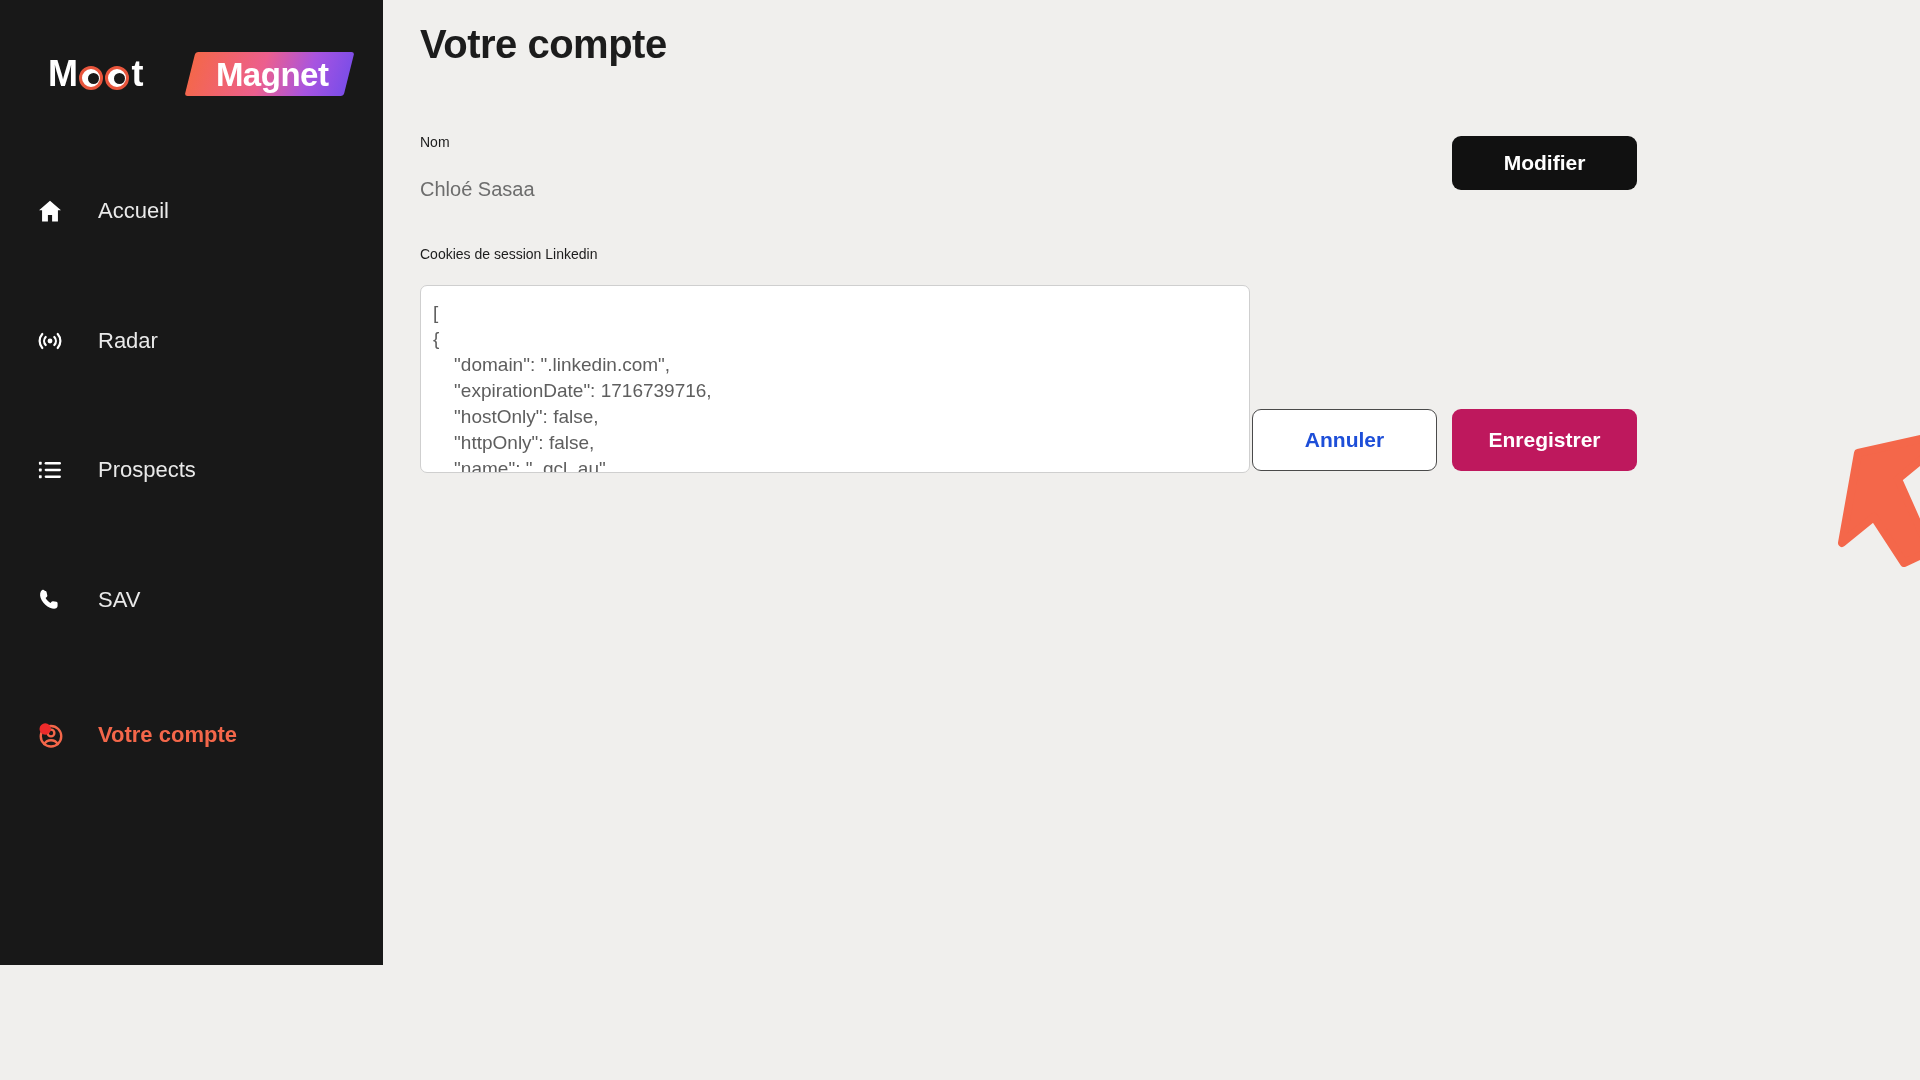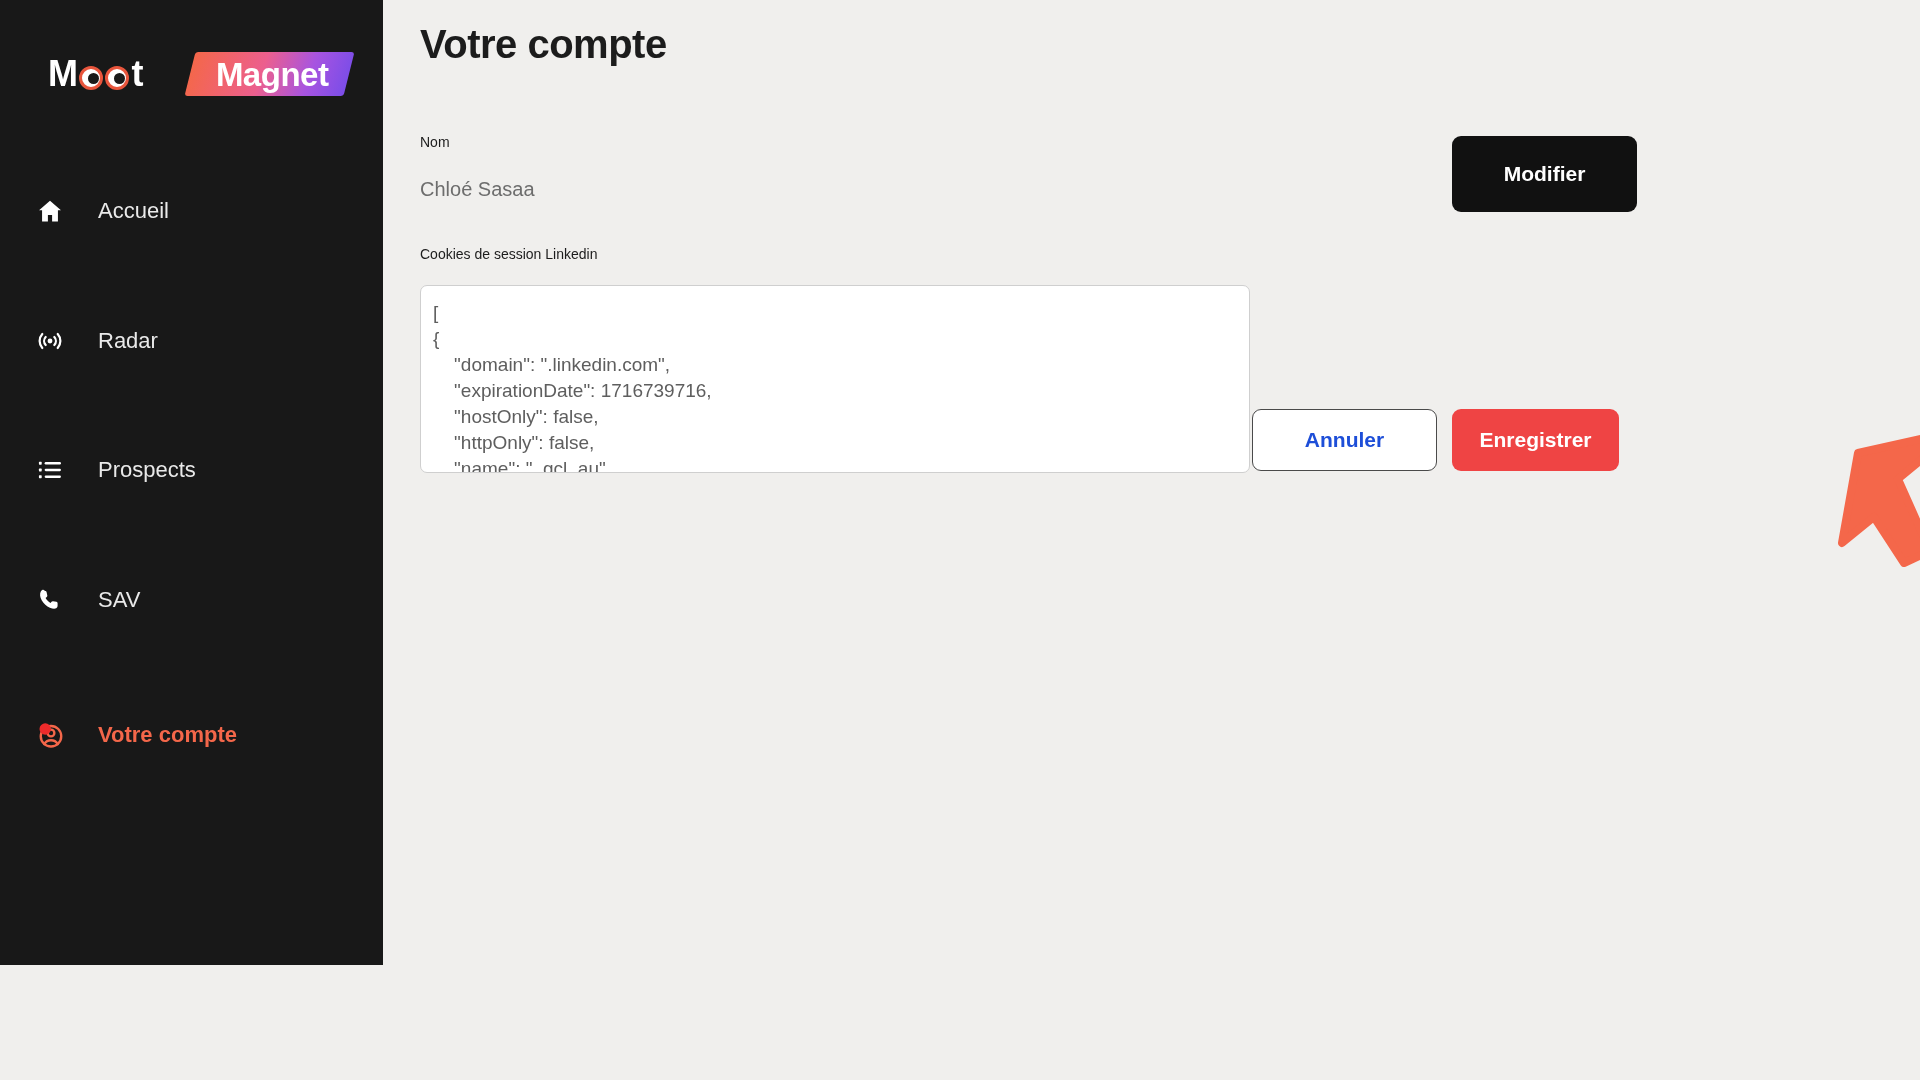--- a/index.html
+++ b/index.html
@@ -186,42 +186,42 @@
     font-size: 21px;
     font-weight: bold;
     cursor: pointer;
     user-select: none;
   }
 
   #btn-modifier {
     left: 1069px;
     top: 136px;
     width: 185px;
-    height: 76px;
+    height: 54px;
     background: #111111;
     color: #FFFFFF;
     border: none;
   }
 
   #btn-annuler {
     left: 869px;
     top: 409px;
     width: 185px;
     height: 62px;
     background: #FFFFFF;
     color: #1d4ed8;
     border: 1px solid #4A4A4A;
   }
 
   #btn-enregistrer {
     left: 1069px;
     top: 409px;
-    width: 167px;
+    width: 185px;
     height: 62px;
-    background: #ef4444;
+    background: #be185d;
     color: #FFFFFF;
     border: none;
   }
 
   
   #cursor-overlay {
     position: absolute;
     left: 1455px;
     top: 425px;
     width: 200px;

